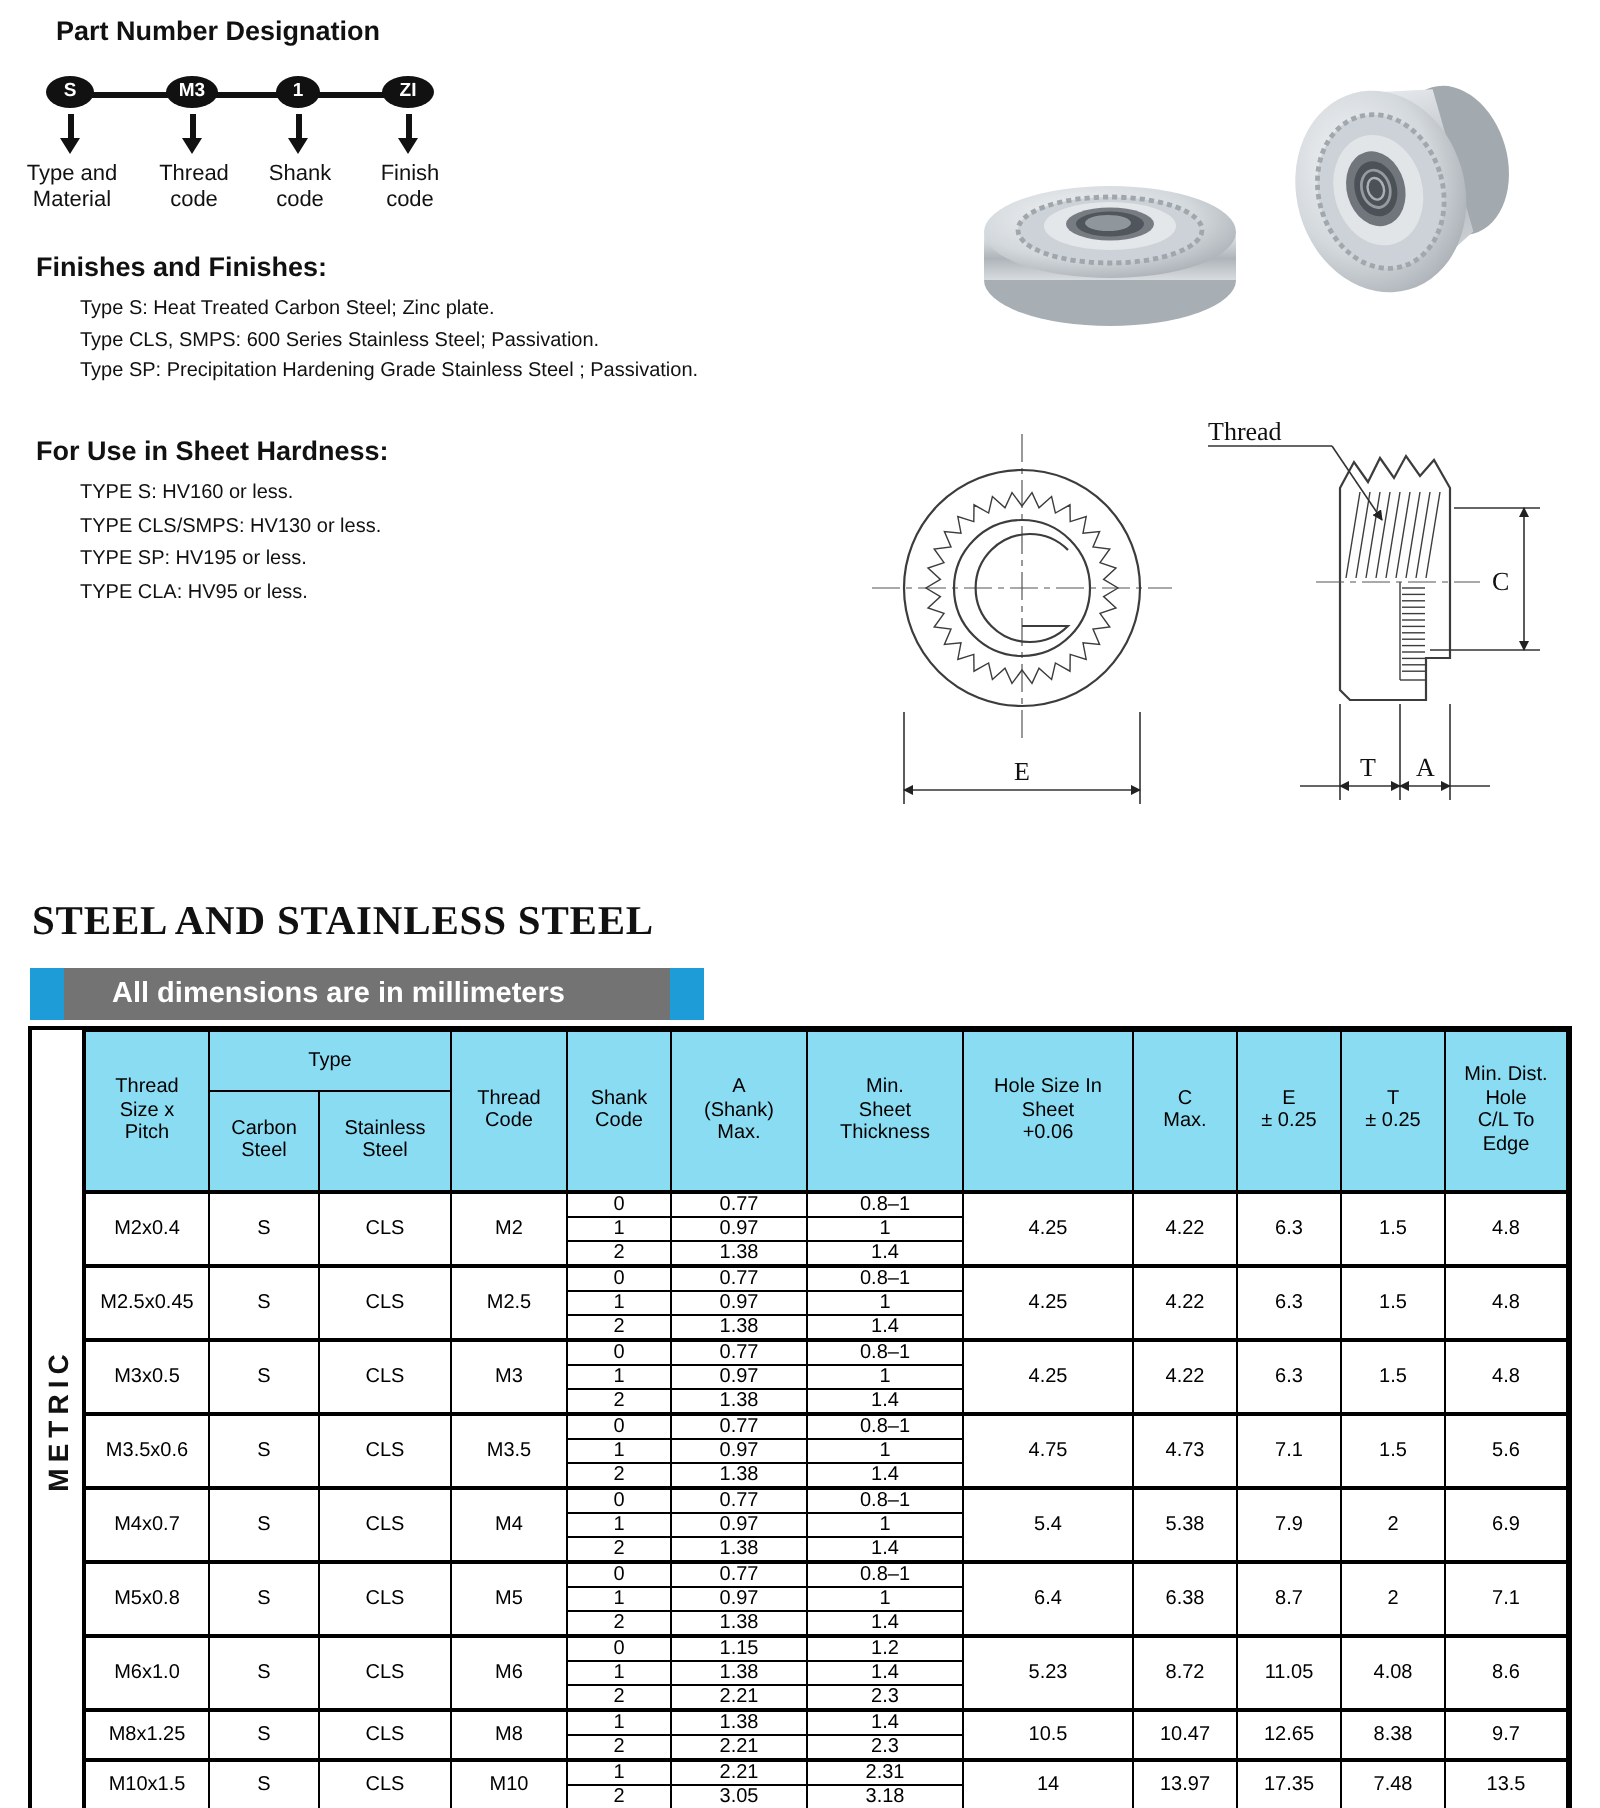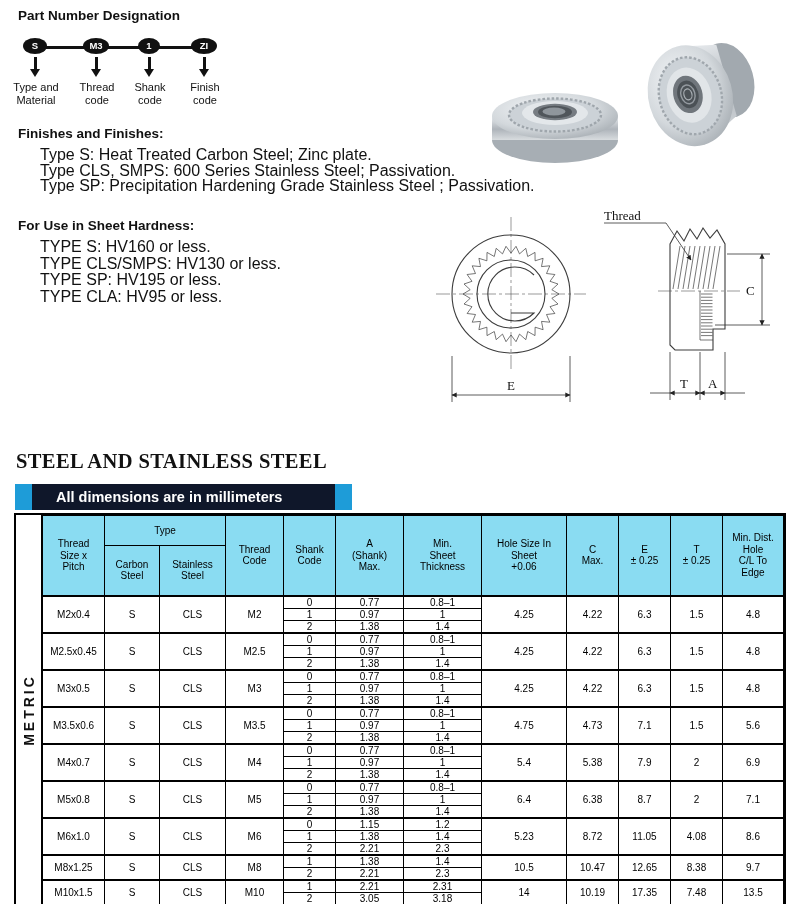--- a/index.html
+++ b/index.html
@@ -4,50 +4,50 @@
 <style>
   * { margin:0; padding:0; box-sizing:border-box; }
   html,body { background:#fff; }
   body {
     width:800px; height:904px; position:relative; overflow:hidden;
     font-family:"Liberation Sans", sans-serif; color:#111;
   }
   .abs { position:absolute; }
 
   
-  .pn-heading { left:18px; top:8px; font-size:13.5px; font-weight:bold; }
+  .pn-heading { left:28px; top:8px; font-size:13.5px; font-weight:bold; }
   .pn-diagram { left:18px; top:34px; width:240px; height:82px; }
   .pn-line { position:absolute; left:16px; top:12px; width:170px; height:3px; background:#111; }
   .pn-ellipse {
     position:absolute; top:4px; height:16px; background:#111; border-radius:50%;
     color:#fff; font-size:9.5px; font-weight:bold; text-align:center; line-height:16px;
   }
   .pn-stem { position:absolute; top:23px; width:3px; height:12px; background:#111; }
   .pn-head { position:absolute; top:35px; width:0; height:0;
     border-left:5px solid transparent; border-right:5px solid transparent; border-top:8px solid #111; }
   .pn-caption {
     position:absolute; top:47px; transform:translateX(-50%);
     font-size:11px; line-height:13px; text-align:center; white-space:pre-line;
   }
 
   
   .materials { left:18px; top:126px; }
   .hardness  { left:18px; top:218px; }
   .sec-heading { font-size:13.5px; font-weight:bold; margin-bottom:6px; }
-  .sec-item { margin-left:22px; font-size:16px; line-height:15.5px; }
+  .sec-item { margin-left:22px; font-size:10px; line-height:15.5px; }
   .hardness .sec-item { line-height:16.5px; }
 
   
   .doc-title { left:16px; top:404px; font-family:"Liberation Serif", serif;
     font-weight:bold; font-size:20.5px; line-height:23px; letter-spacing:0.4px; white-space:pre; }
 
   
   .banner { left:15px; top:484px; width:337px; height:26px; display:flex; }
   .banner-sq { width:17px; height:26px; background:#1e9cd8; }
-  .banner-bar { flex:1; background:#0f172a; color:#fff; font-weight:bold;
+  .banner-bar { flex:1; background:#737373; color:#fff; font-weight:bold;
     font-size:14.5px; line-height:26px; padding-left:24px; }
 
   
   .table-wrap { left:14px; top:513px; width:772px; border:2px solid #000; display:flex; background:#fff; }
   .metric-col { width:26px; position:relative; border-right:1px solid #000; }
   .metric-col span { position:absolute; top:50%; left:50%;
     transform:translate(-50%,-50%) rotate(-90deg); font-weight:bold; font-size:14px; letter-spacing:3px; }
   table.spec { border-collapse:collapse; table-layout:fixed; width:741px; }
   table.spec th, table.spec td {
     border:1px solid #000; text-align:center; vertical-align:middle; padding:0;
@@ -478,21 +478,21 @@
         </tr>
         <tr class="group-start">
           <td rowspan="2">M10x1.5</td>
           <td rowspan="2">S</td>
           <td rowspan="2">CLS</td>
           <td rowspan="2">M10</td>
           <td>1</td>
           <td>2.21</td>
           <td>2.31</td>
           <td rowspan="2">14</td>
-          <td rowspan="2">10.19</td>
+          <td rowspan="2">13.97</td>
           <td rowspan="2">17.35</td>
           <td rowspan="2">7.48</td>
           <td rowspan="2">13.5</td>
         </tr>
         <tr>
           <td>2</td>
           <td>3.05</td>
           <td>3.18</td>
         </tr>
       </tbody>

